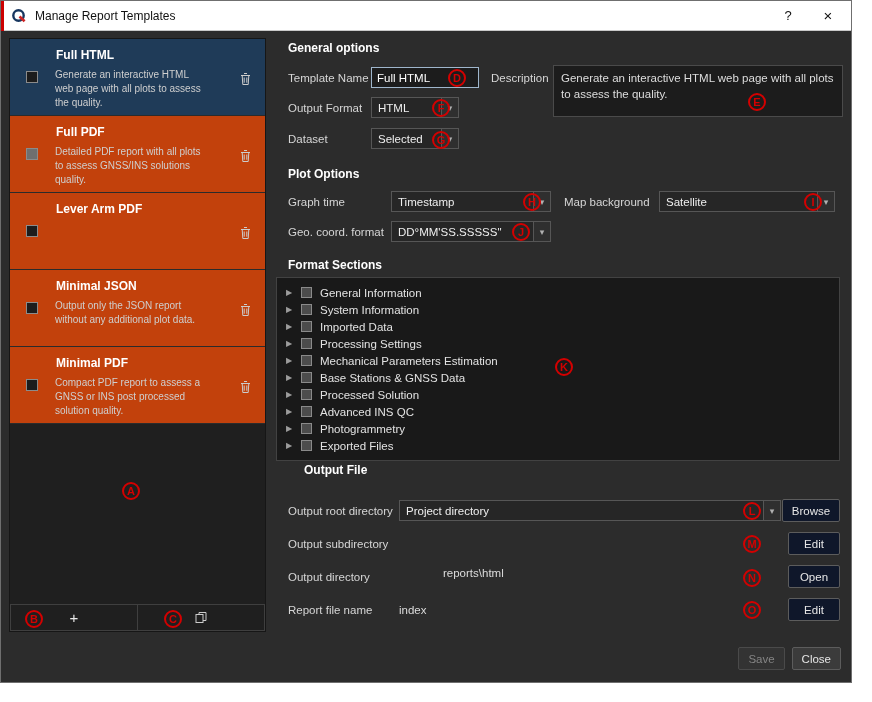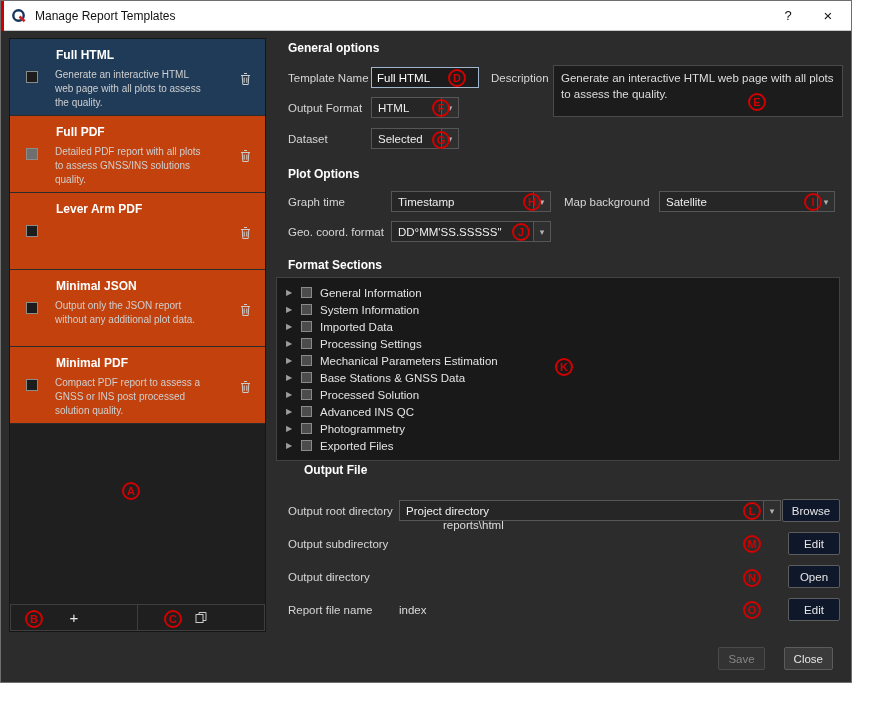--- a/index.html
+++ b/index.html
@@ -42,21 +42,21 @@
   .btn { position:absolute; height:23px; background:#0f172a; border:1px solid #5c5c5c; border-radius:2px; color:#e6e6e6; font-size:11.5px; display:flex; align-items:center; justify-content:center; font-family:"Liberation Sans",sans-serif; }
 
   
   .tree { position:absolute; left:0; top:246px; width:564px; height:184px; background:#191919; border:1px solid #424242; padding-top:6px; }
   .tree-row { height:17px; display:flex; align-items:center; padding-left:9px; }
   .tri { width:10px; font-size:8px; color:#9c9c9c; flex:none; }
   .tcb { width:11px; height:11px; border:1px solid #8a8a8a; background:#4c4c4c; margin-left:5px; flex:none; }
   .tree-lbl { margin-left:8px; font-size:11.5px; color:#e2e2e2; white-space:nowrap; }
 
   
-  .footer { position:absolute; right:18px; bottom:12px; display:flex; gap:19px; }
+  .footer { position:absolute; right:10px; bottom:12px; display:flex; gap:7px; }
   .btn-f { height:23px; padding:0 9px; background:#3b3b3b; border:1px solid #5c5c5c; border-radius:2px; color:#e6e6e6; font-size:11.5px; font-family:"Liberation Sans",sans-serif; }
   .btn-f.disabled { color:#858585; background:#333333; border-color:#4a4a4a; }
 
   
   .ann { position:absolute; width:18px; height:18px; border:2px solid #d40000; border-radius:50%; color:#d40000; font-size:11px; font-weight:bold; display:flex; align-items:center; justify-content:center; pointer-events:none; background:transparent; }
 </style>
 </head>
 <body>
 
 <div class="window">
@@ -236,21 +236,21 @@
     <div class="hdr" style="left:12px; top:432px;margin-left:16px;">Output File</div>
 
     <div class="lbl" style="left:12px; top:474px;">Output root directory</div>
     <div class="combo" style="left:123px; top:469px; width:382px;">
       <span class="combo-val">Project directory</span>
       <span class="combo-arrow">▾</span>
     </div>
     <div class="btn" style="left:506px; top:468px; width:58px;">Browse</div>
 
     <div class="lbl" style="left:12px; top:507px;">Output subdirectory</div>
-    <div class="val" style="left:123px; top:488px;padding-left:44px;">reports\html</div>
+    <div class="val" style="left:123px; top:536px;padding-left:44px;">reports\html</div>
     <div class="btn" style="left:512px; top:501px; width:52px;">Edit</div>
 
     <div class="lbl" style="left:12px; top:540px;">Output directory</div>
     <div class="btn" style="left:512px; top:534px; width:52px;">Open</div>
 
     <div class="lbl" style="left:12px; top:573px;">Report file name</div>
     <div class="val" style="left:123px; top:573px;">index</div>
     <div class="btn" style="left:512px; top:567px; width:52px;">Edit</div>
   </div>
 

